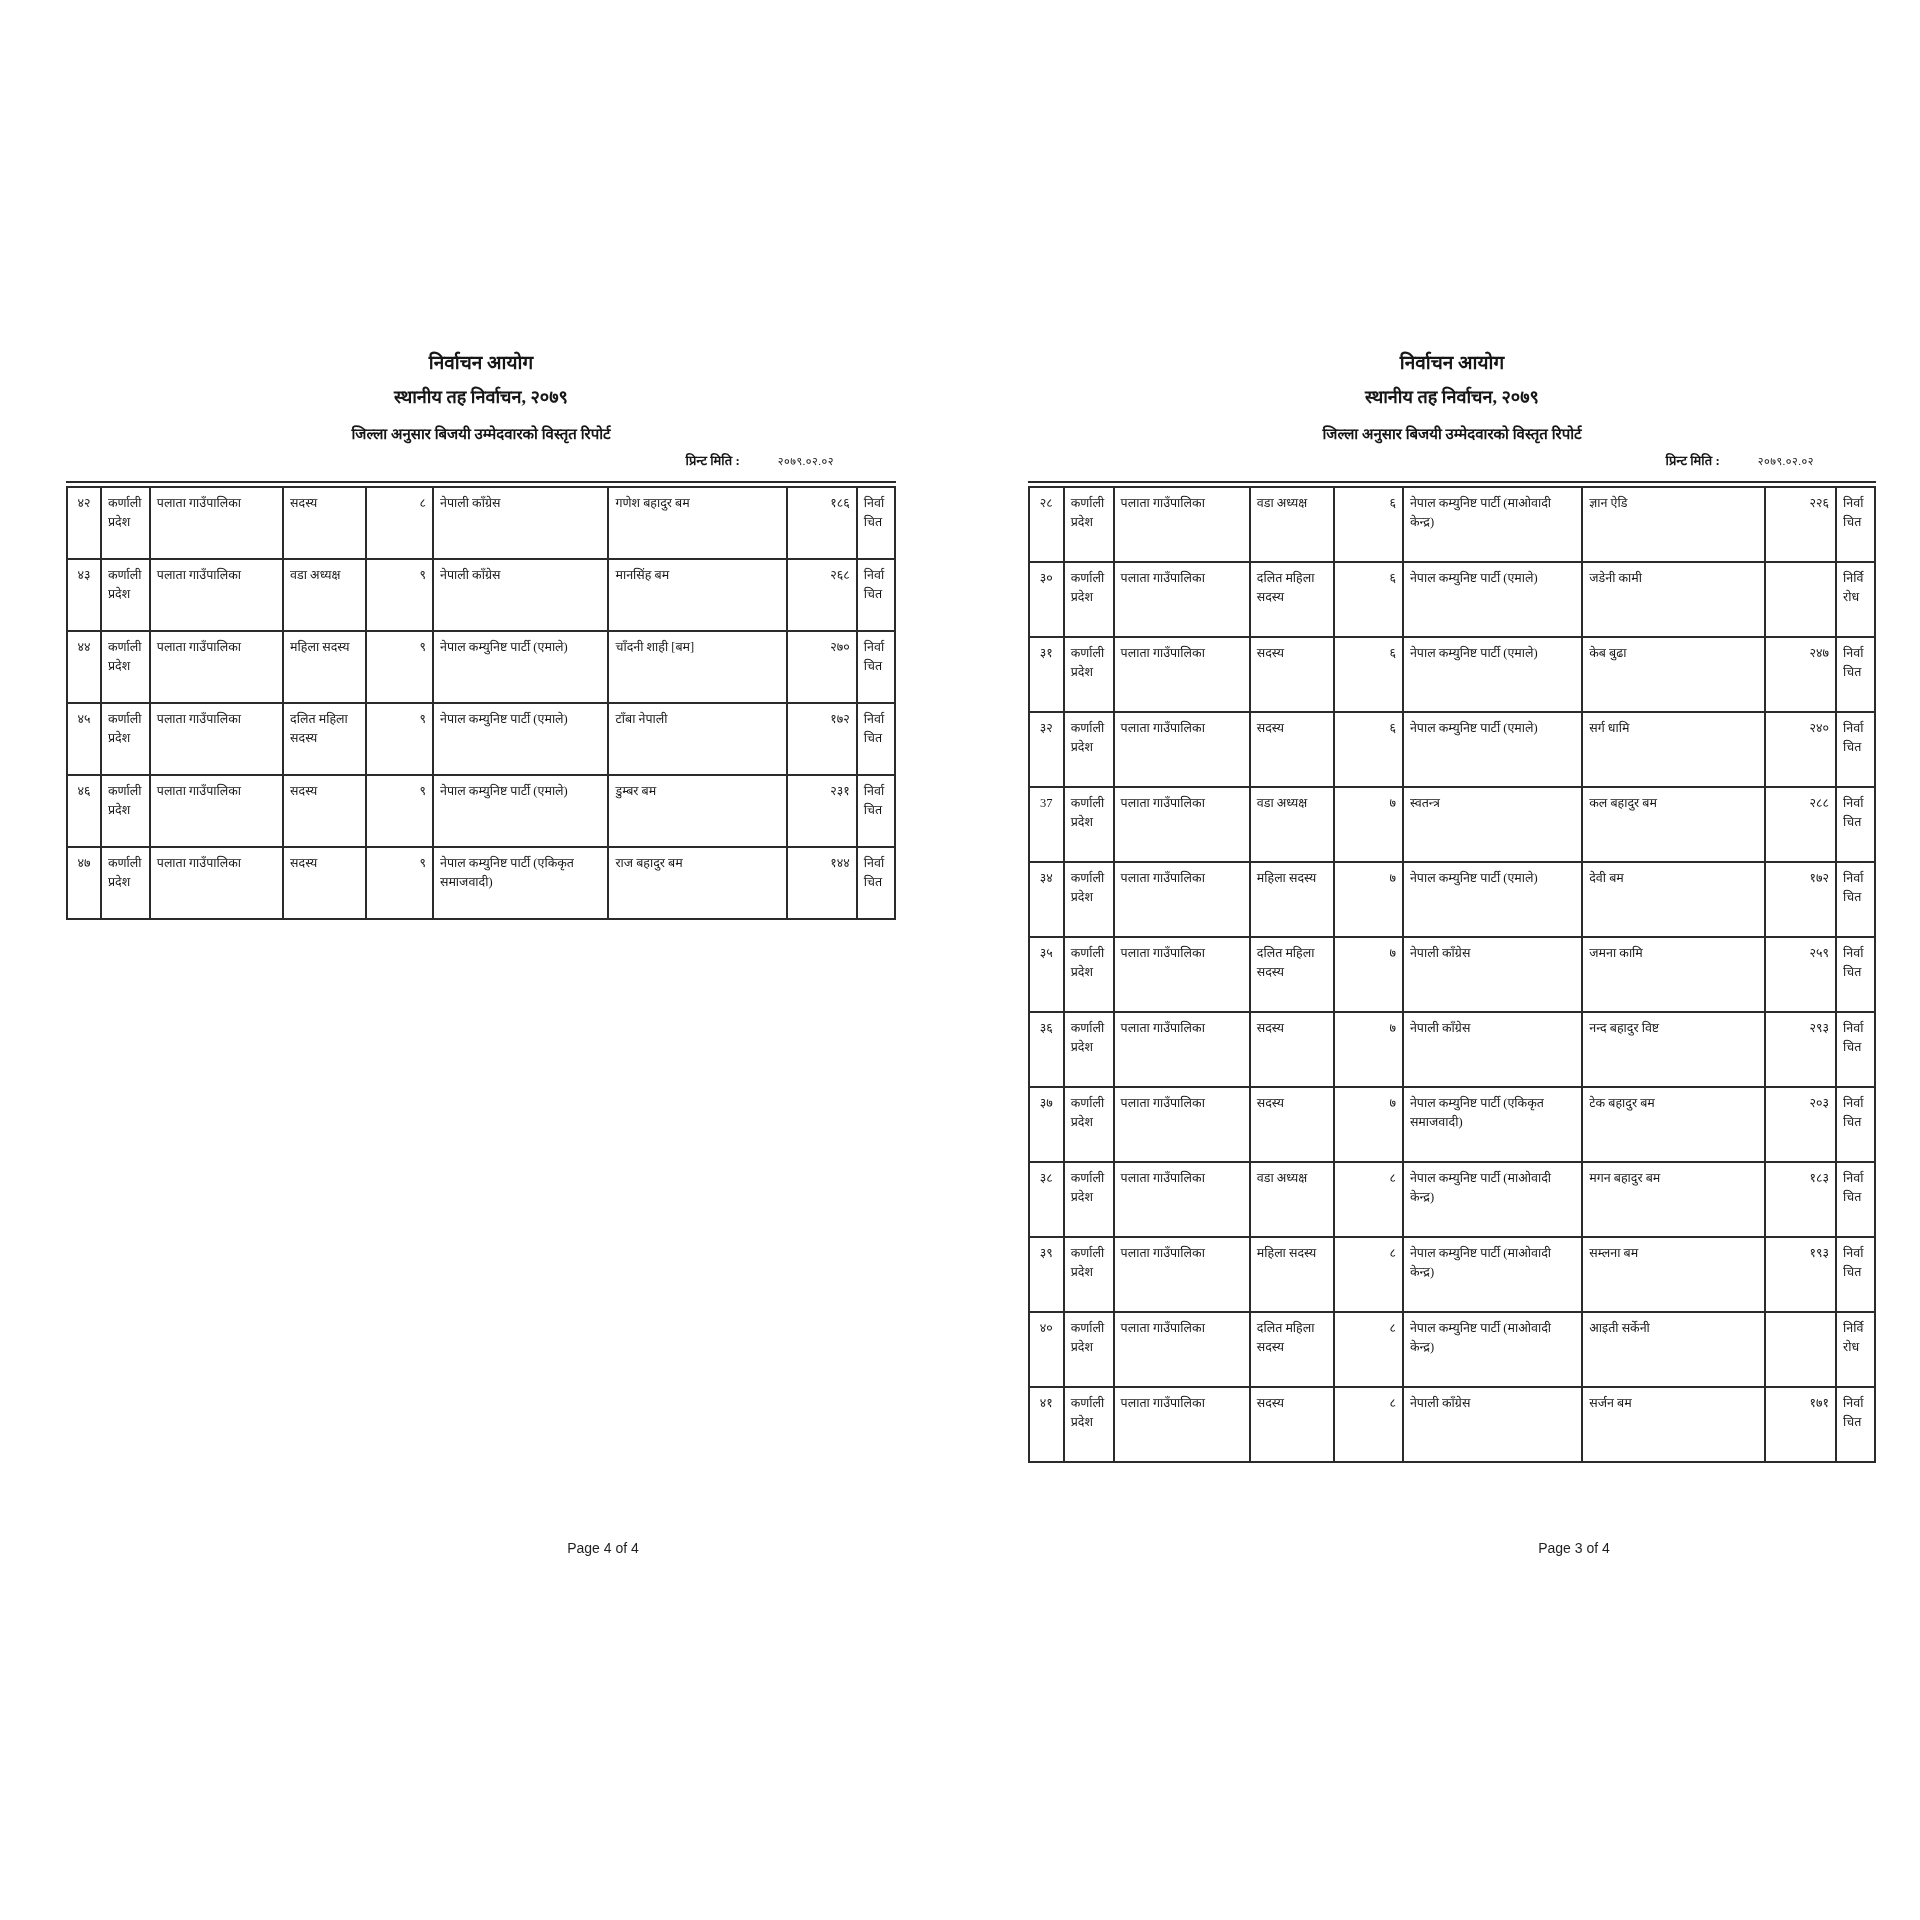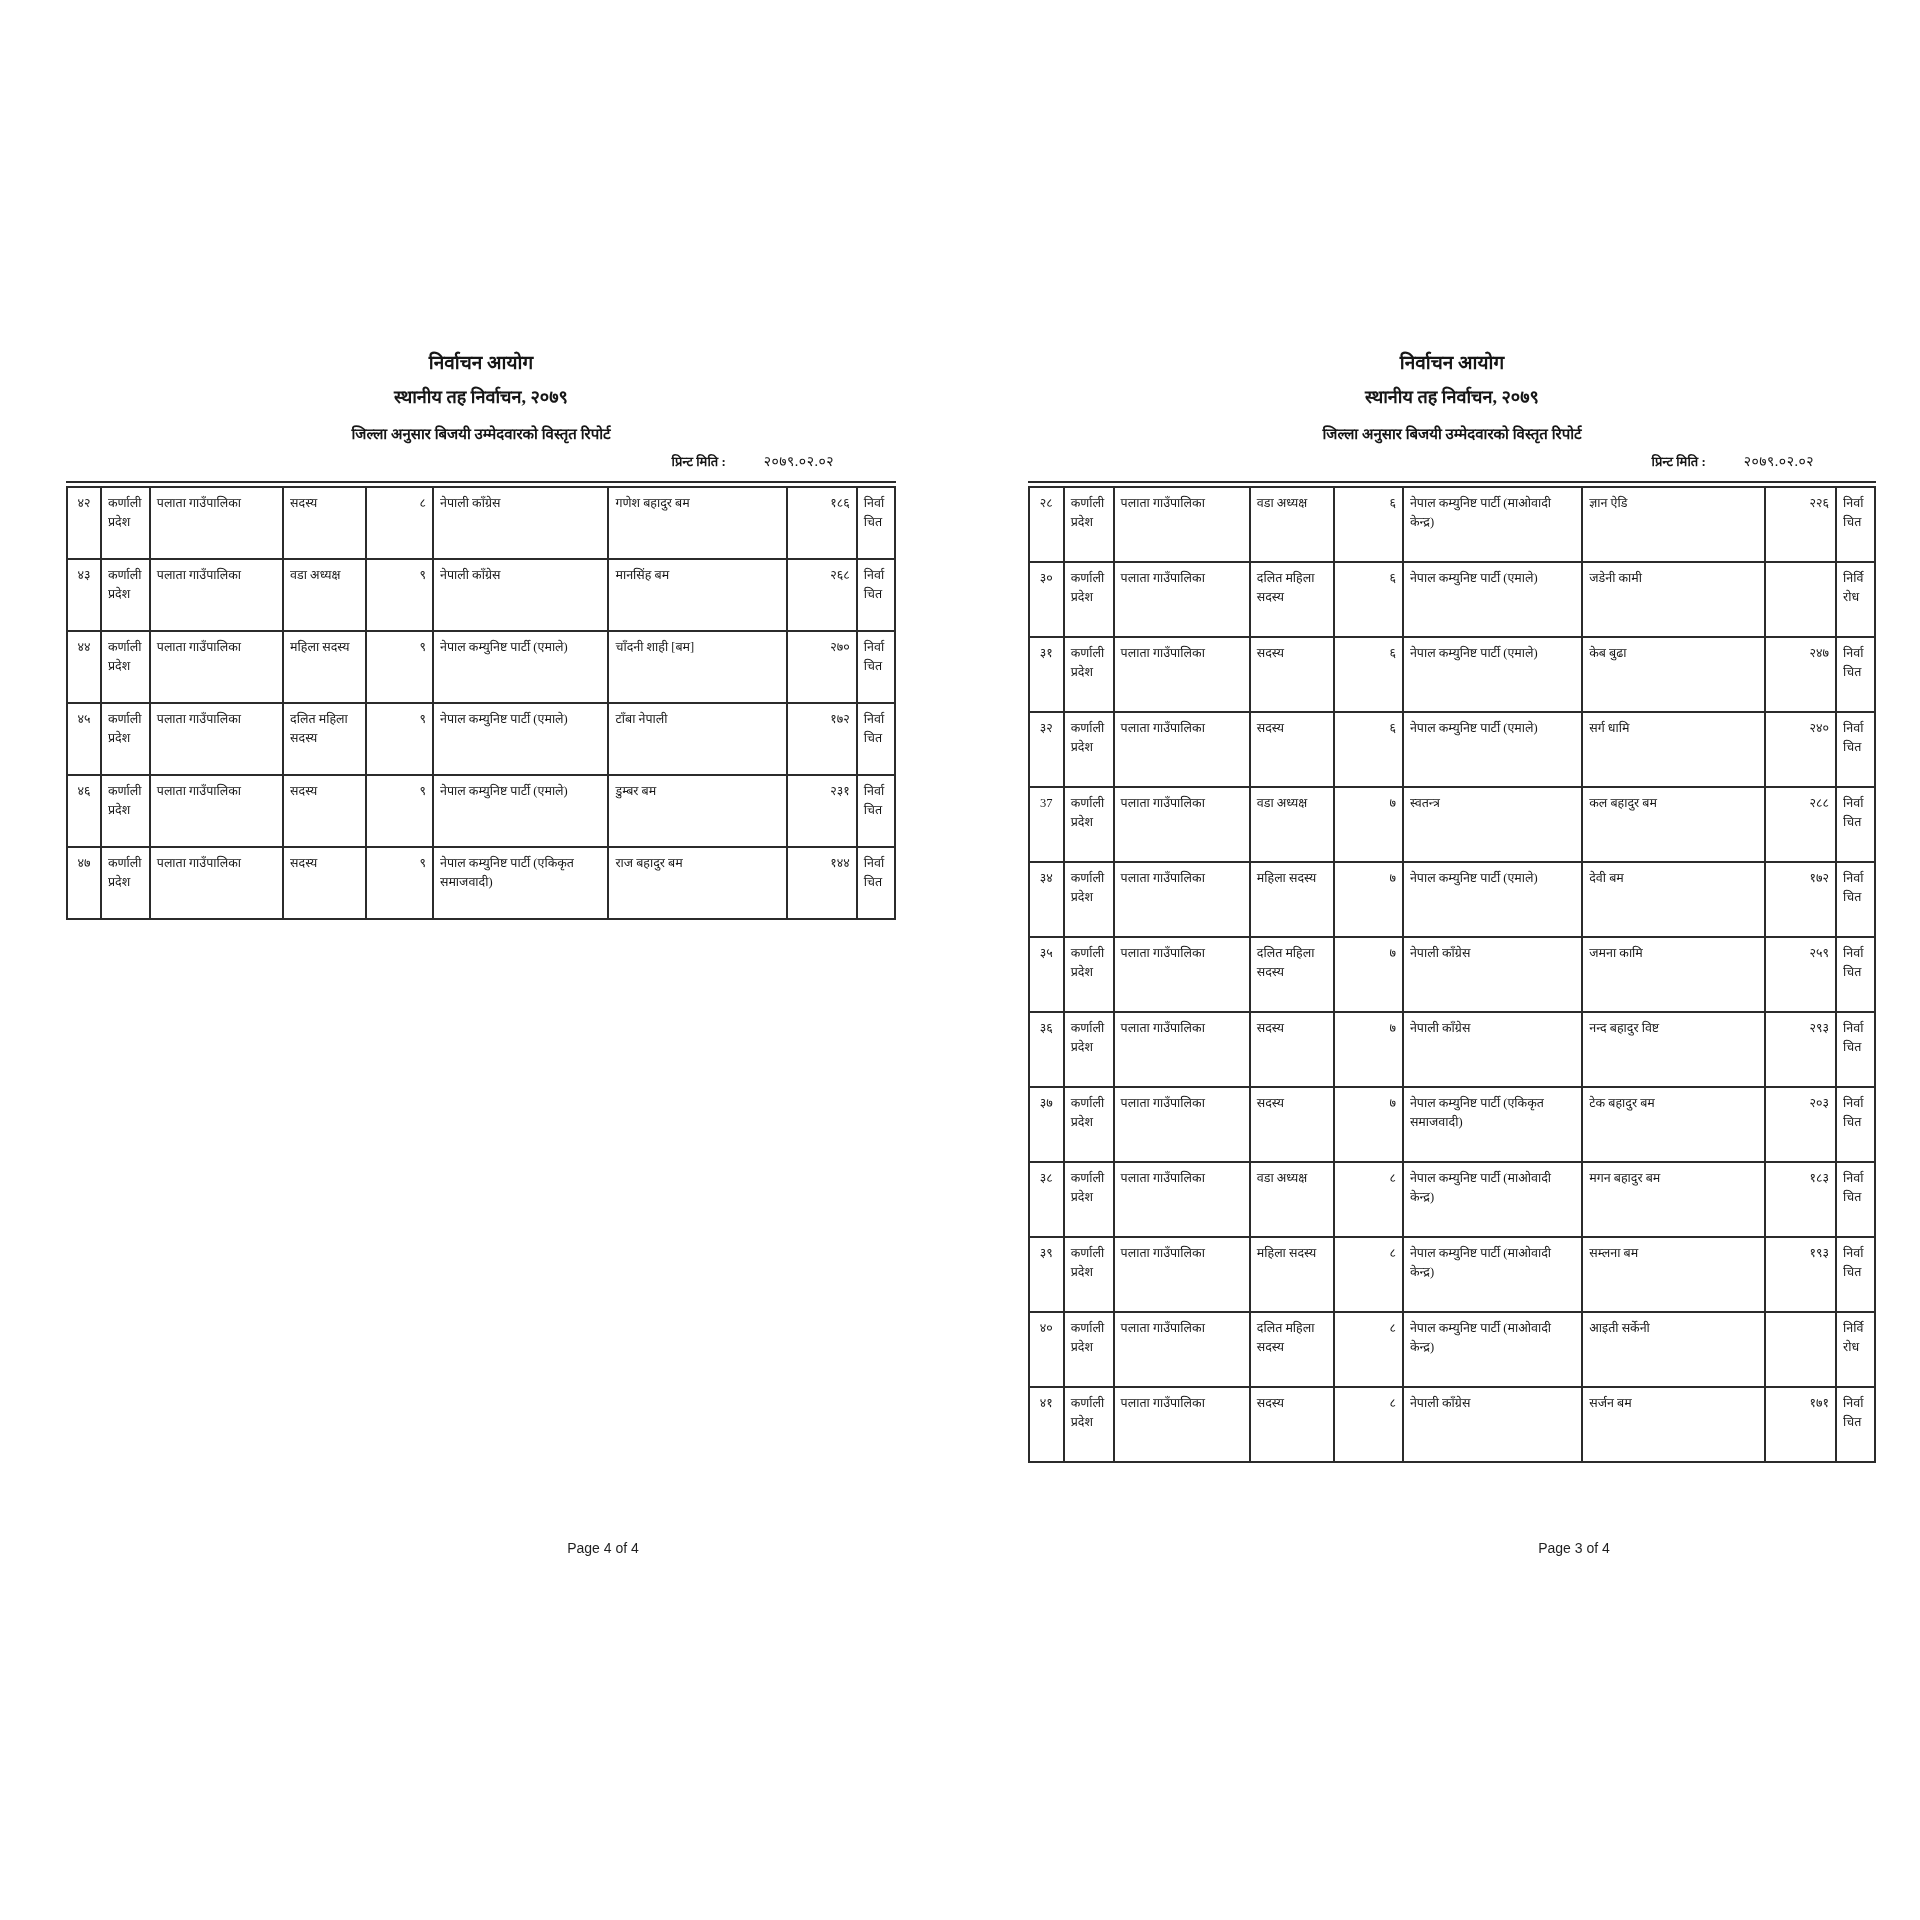--- a/index.html
+++ b/index.html
@@ -8,21 +8,21 @@
     font-family:"Liberation Serif","DejaVu Sans",serif;color:#161616;
   }
   .page{position:absolute;top:0;height:1367px;}
   .page-left{left:66px;width:830px;}
   .page-right{left:1028px;width:848px;}
   .h-org{position:absolute;top:349px;left:0;right:0;text-align:center;font-size:19px;font-weight:700;}
   .h-election{position:absolute;top:384px;left:0;right:0;text-align:center;font-size:18px;font-weight:700;}
   .h-report{position:absolute;top:423px;left:0;right:0;text-align:center;font-size:15px;font-weight:700;}
   .print-line{position:absolute;top:451px;right:62px;display:flex;gap:38px;align-items:center;font-size:13px;}
   .print-label{font-weight:700;}
-  .print-date{font-size:14px;letter-spacing:0.5px;}
+  .print-date{font-size:11px;letter-spacing:0.5px;}
   .tablewrap{position:absolute;top:481px;left:0;right:0;border-top:2px solid #2b2b2b;padding-top:3px;}
   table.results{width:100%;border-collapse:collapse;table-layout:fixed;}
   table.results td{
     border:2px solid #2b2b2b;vertical-align:top;padding:6px 6px;
     font-size:12.5px;line-height:1.5;overflow-wrap:anywhere;word-break:break-word;
   }
   .page-left  table.results td{height:58px;}
   .page-right table.results td{height:61px;}
   td.c-sn{text-align:center;padding-left:2px;padding-right:2px;margin-left:41px;}
   td.c-province{padding-left:5px;padding-right:3px;}

